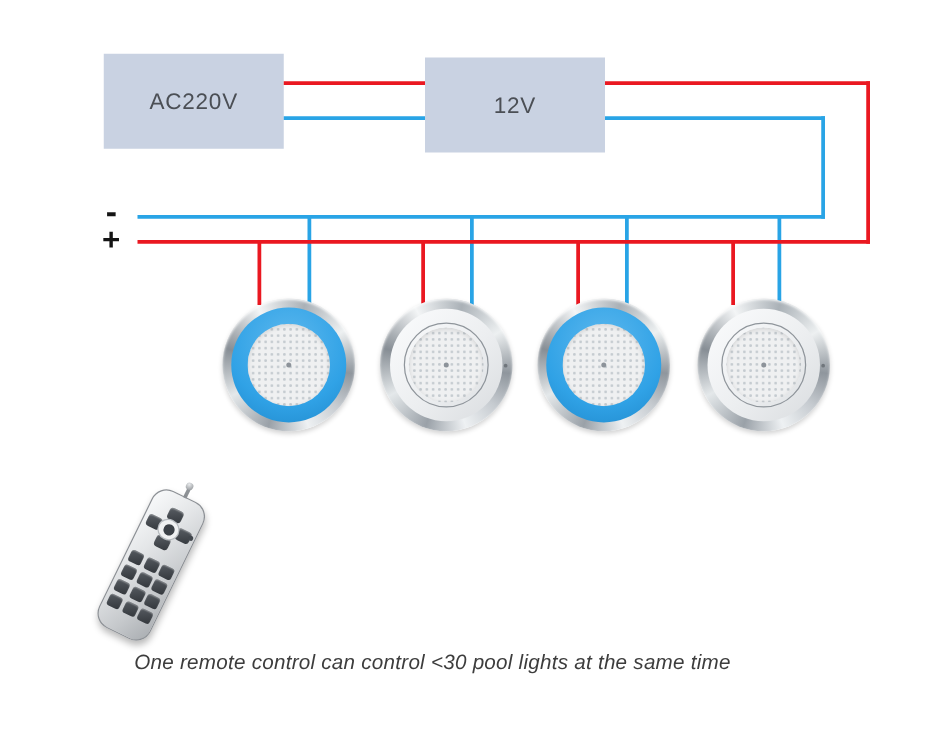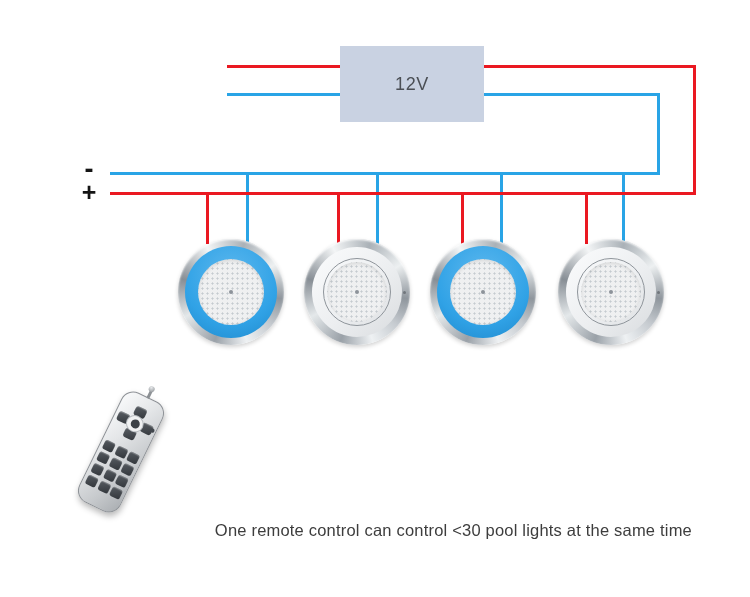--- a/index.html
+++ b/index.html
@@ -122,28 +122,31 @@
   }
   .remote .key {
     width:11px; height:10px; border-radius:2.5px;
     background:linear-gradient(150deg, #565b61, #32363b);
     box-shadow:inset 0 1px 1px rgba(255,255,255,0.28);
   }
 
   
   .caption {
     position:absolute; left:0; top:521px; width:692px;
-    text-align:right; font-size:16.5px; color:#3d3d3d; letter-spacing:0.2px;
+    text-align:center; font-size:16.5px; color:#3d3d3d; letter-spacing:0.2px;font-style:italic;
   }
 </style>
 </head>
 <body>
 
 <div class="page">
 
+  <div class="pbox" id="box-ac">
+    <span>AC220V</span>
+  </div>
   <div class="pbox" id="box-12v">
     <span>12V</span>
   </div>
 
   <div class="wire neg" style="left:227px; top:93px;  width:113px; height:3px;"></div>
   <div class="wire neg" style="left:484px; top:93px;  width:176px; height:3px;"></div>
   <div class="wire neg" style="left:657px; top:93px;  width:3px;  height:82px;"></div>
   <div class="wire neg" style="left:110px; top:172px; width:550px; height:3px;"></div>
   <div class="wire neg" style="left:246px; top:172px; width:3px; height:72px;"></div>
   <div class="wire neg" style="left:376px; top:172px; width:3px; height:72px;"></div>

